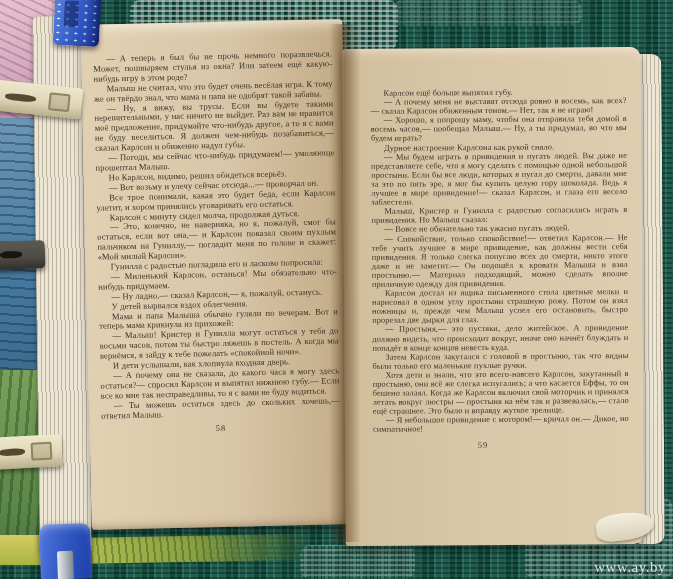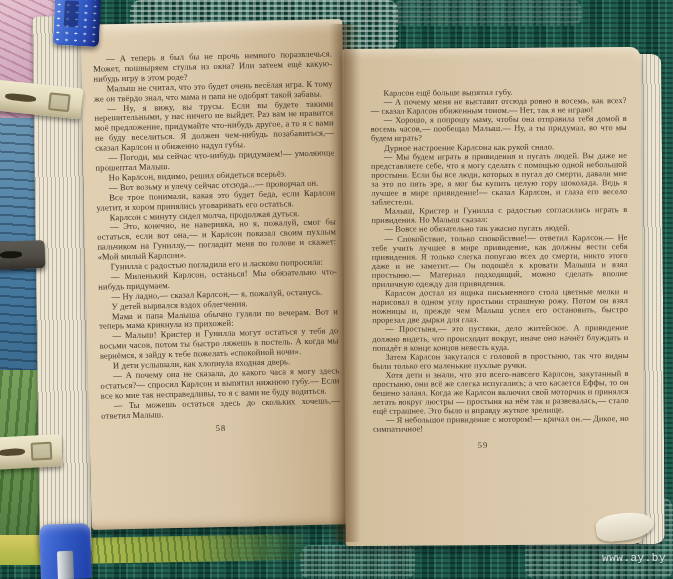--- a/index.html
+++ b/index.html
@@ -106,22 +106,22 @@
   .clip-dark{left:-8px;top:241px;width:53px;height:28px;transform:rotate(-2deg);border-radius:5px;
     background:linear-gradient(180deg,#5c5952,var(--clip-dark,#4e4a44) 60%,#33302b);box-shadow:0 3px 4px rgba(0,0,0,.5);}
   .clip-dark::after{content:"";position:absolute;left:16%;top:34%;width:40%;height:26%;background:#17150f;border-radius:40%;}
   .clip-blue-bottom{left:40px;top:524px;width:51px;height:55px;transform:rotate(-2deg);border-radius:9px 9px 2px 2px;
     background:linear-gradient(100deg,#5076dd 0%,var(--clip-blue,#3058c2) 50%,#1e3da6 100%);
     box-shadow:0 2px 6px rgba(0,0,0,.5), inset 0 6px 8px -4px rgba(255,255,255,.45);}
   .clip-blue-bottom .metal{position:absolute;left:17px;top:27px;width:16px;height:28px;
     background:linear-gradient(90deg,#e8ebee,#aab0b8 60%,#7d848d);border-radius:2px 2px 0 0;}
 
   
-  .watermark{position:absolute;right:7px;bottom:15px;
-    font-family:Liberation Mono, monospace;font-size:11px;letter-spacing:.5px;
+  .watermark{position:absolute;right:7px;bottom:3px;
+    font-family:Liberation Serif, serif;font-size:15px;letter-spacing:.5px;
     color:rgba(252,252,252,.82);text-shadow:0 1px 2px rgba(0,0,0,.35);}
 </style>
 </head>
 <body>
 
 <div class="fabric"></div>
 <div class="knit-patch patch-top-main"></div>
 <div class="knit-patch patch-top-right"></div>
 <div class="knit-patch patch-bottom-mid"></div>
 <div class="knit-patch patch-bottom-right"></div>

